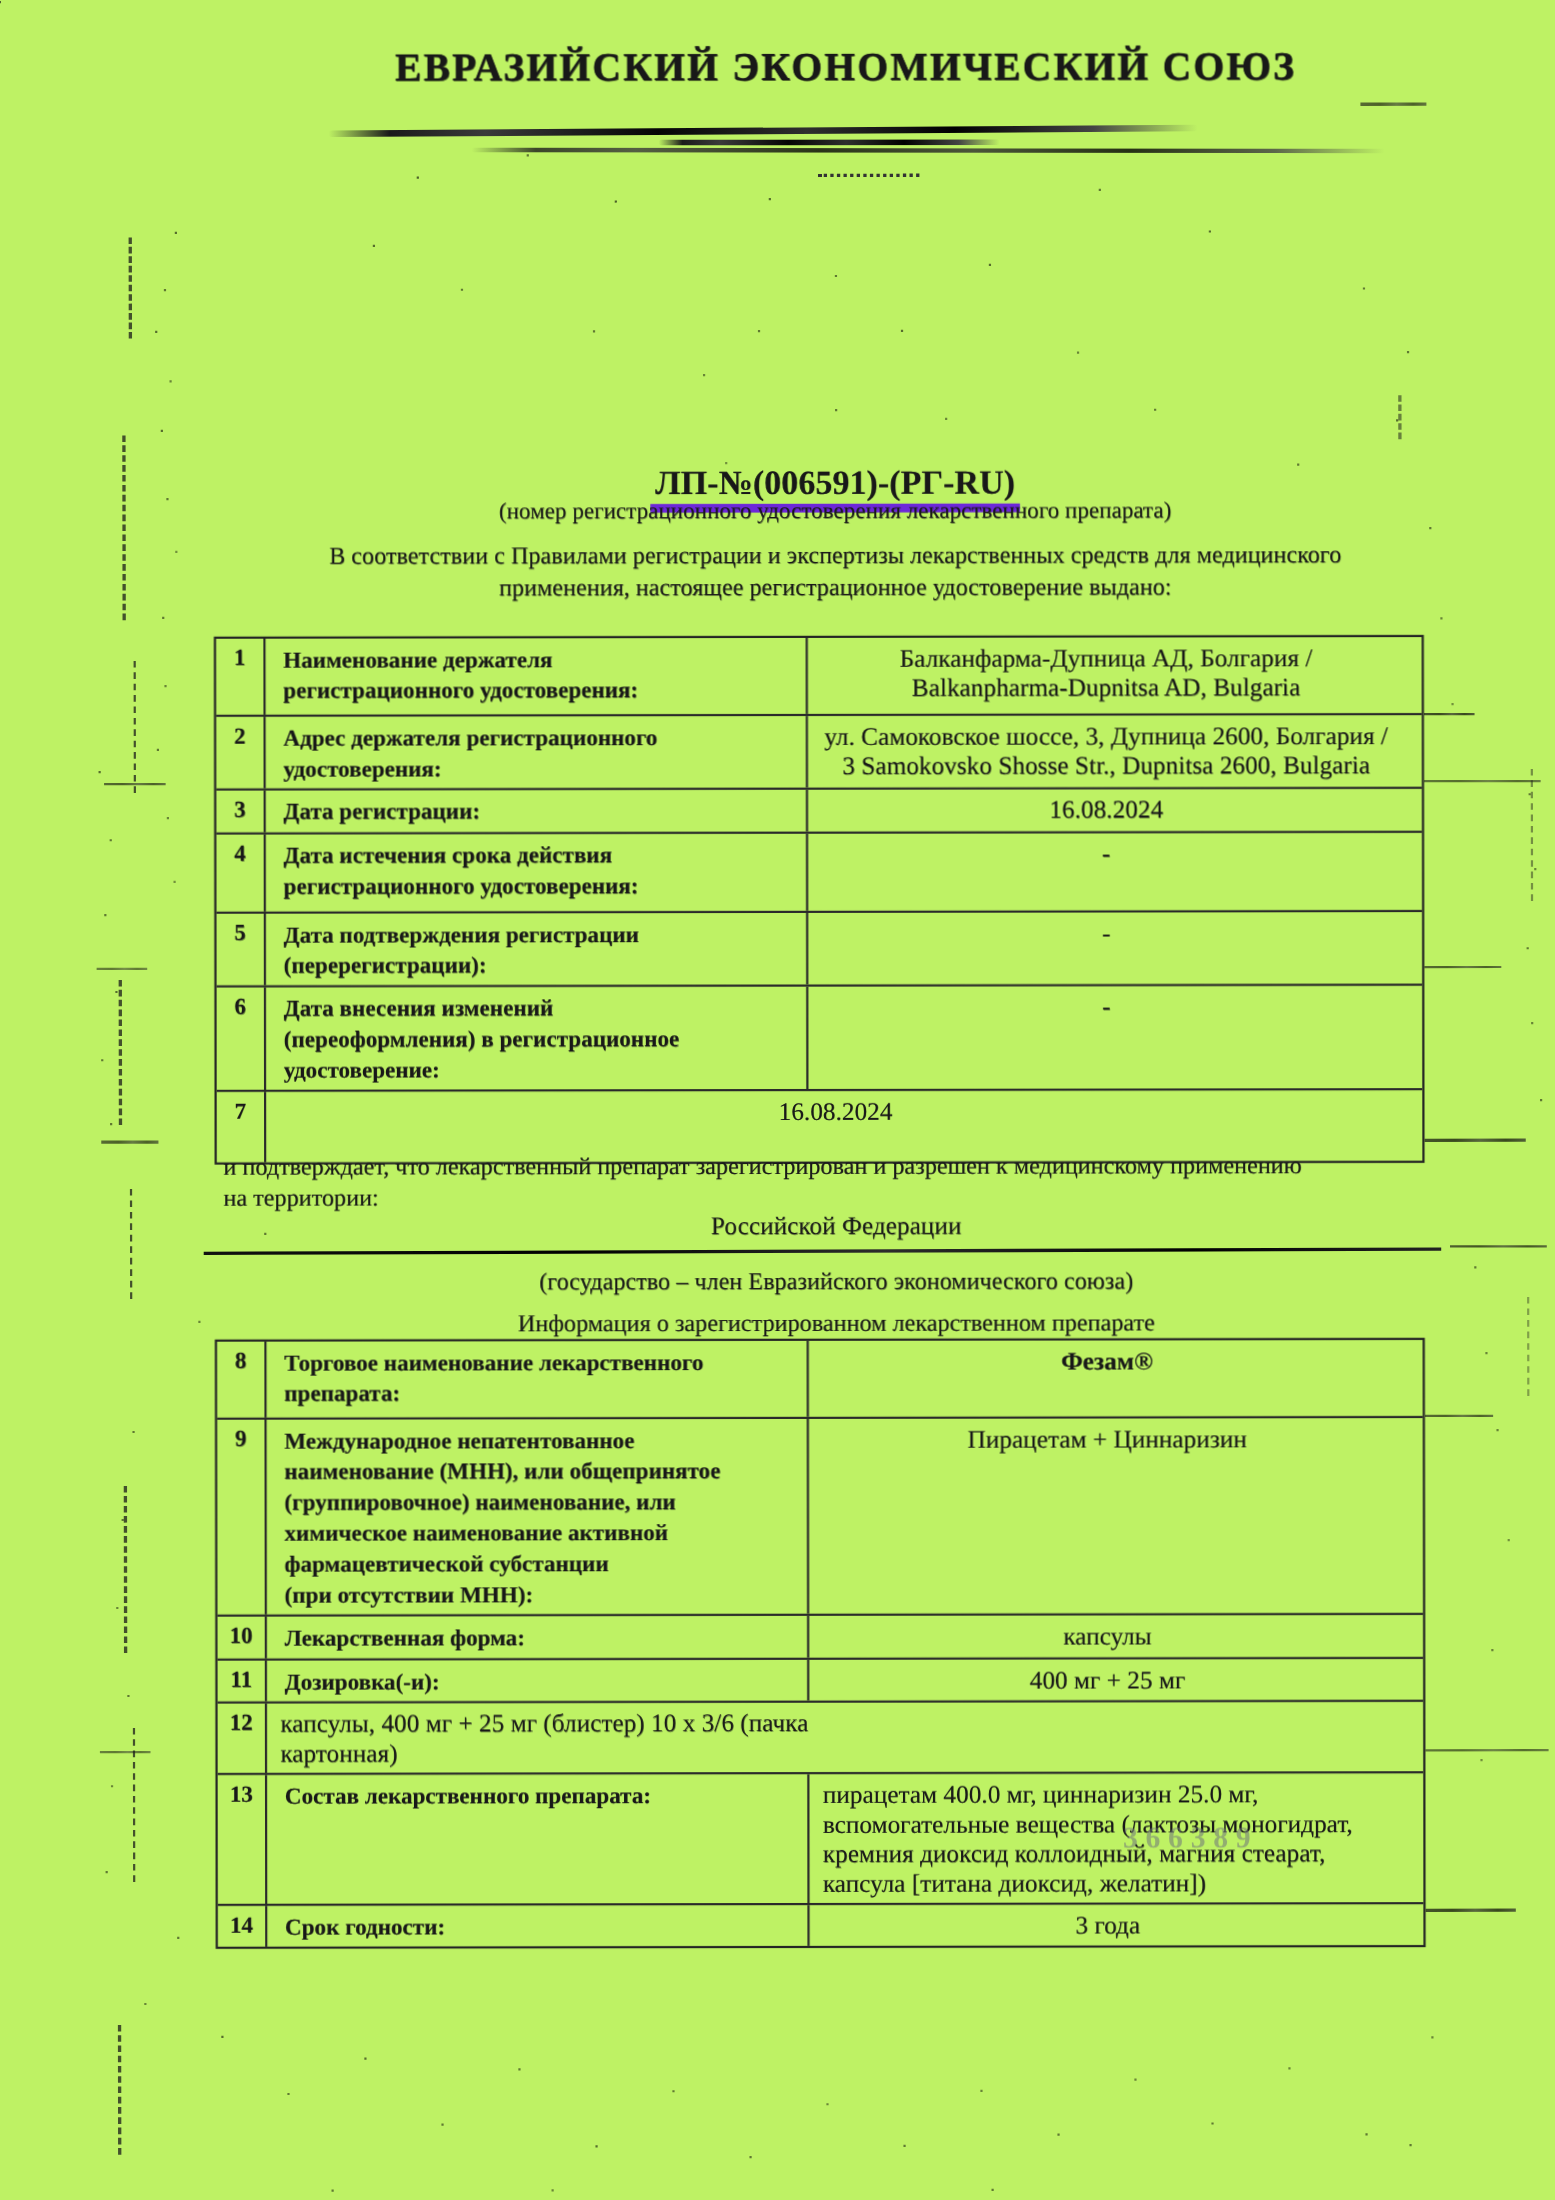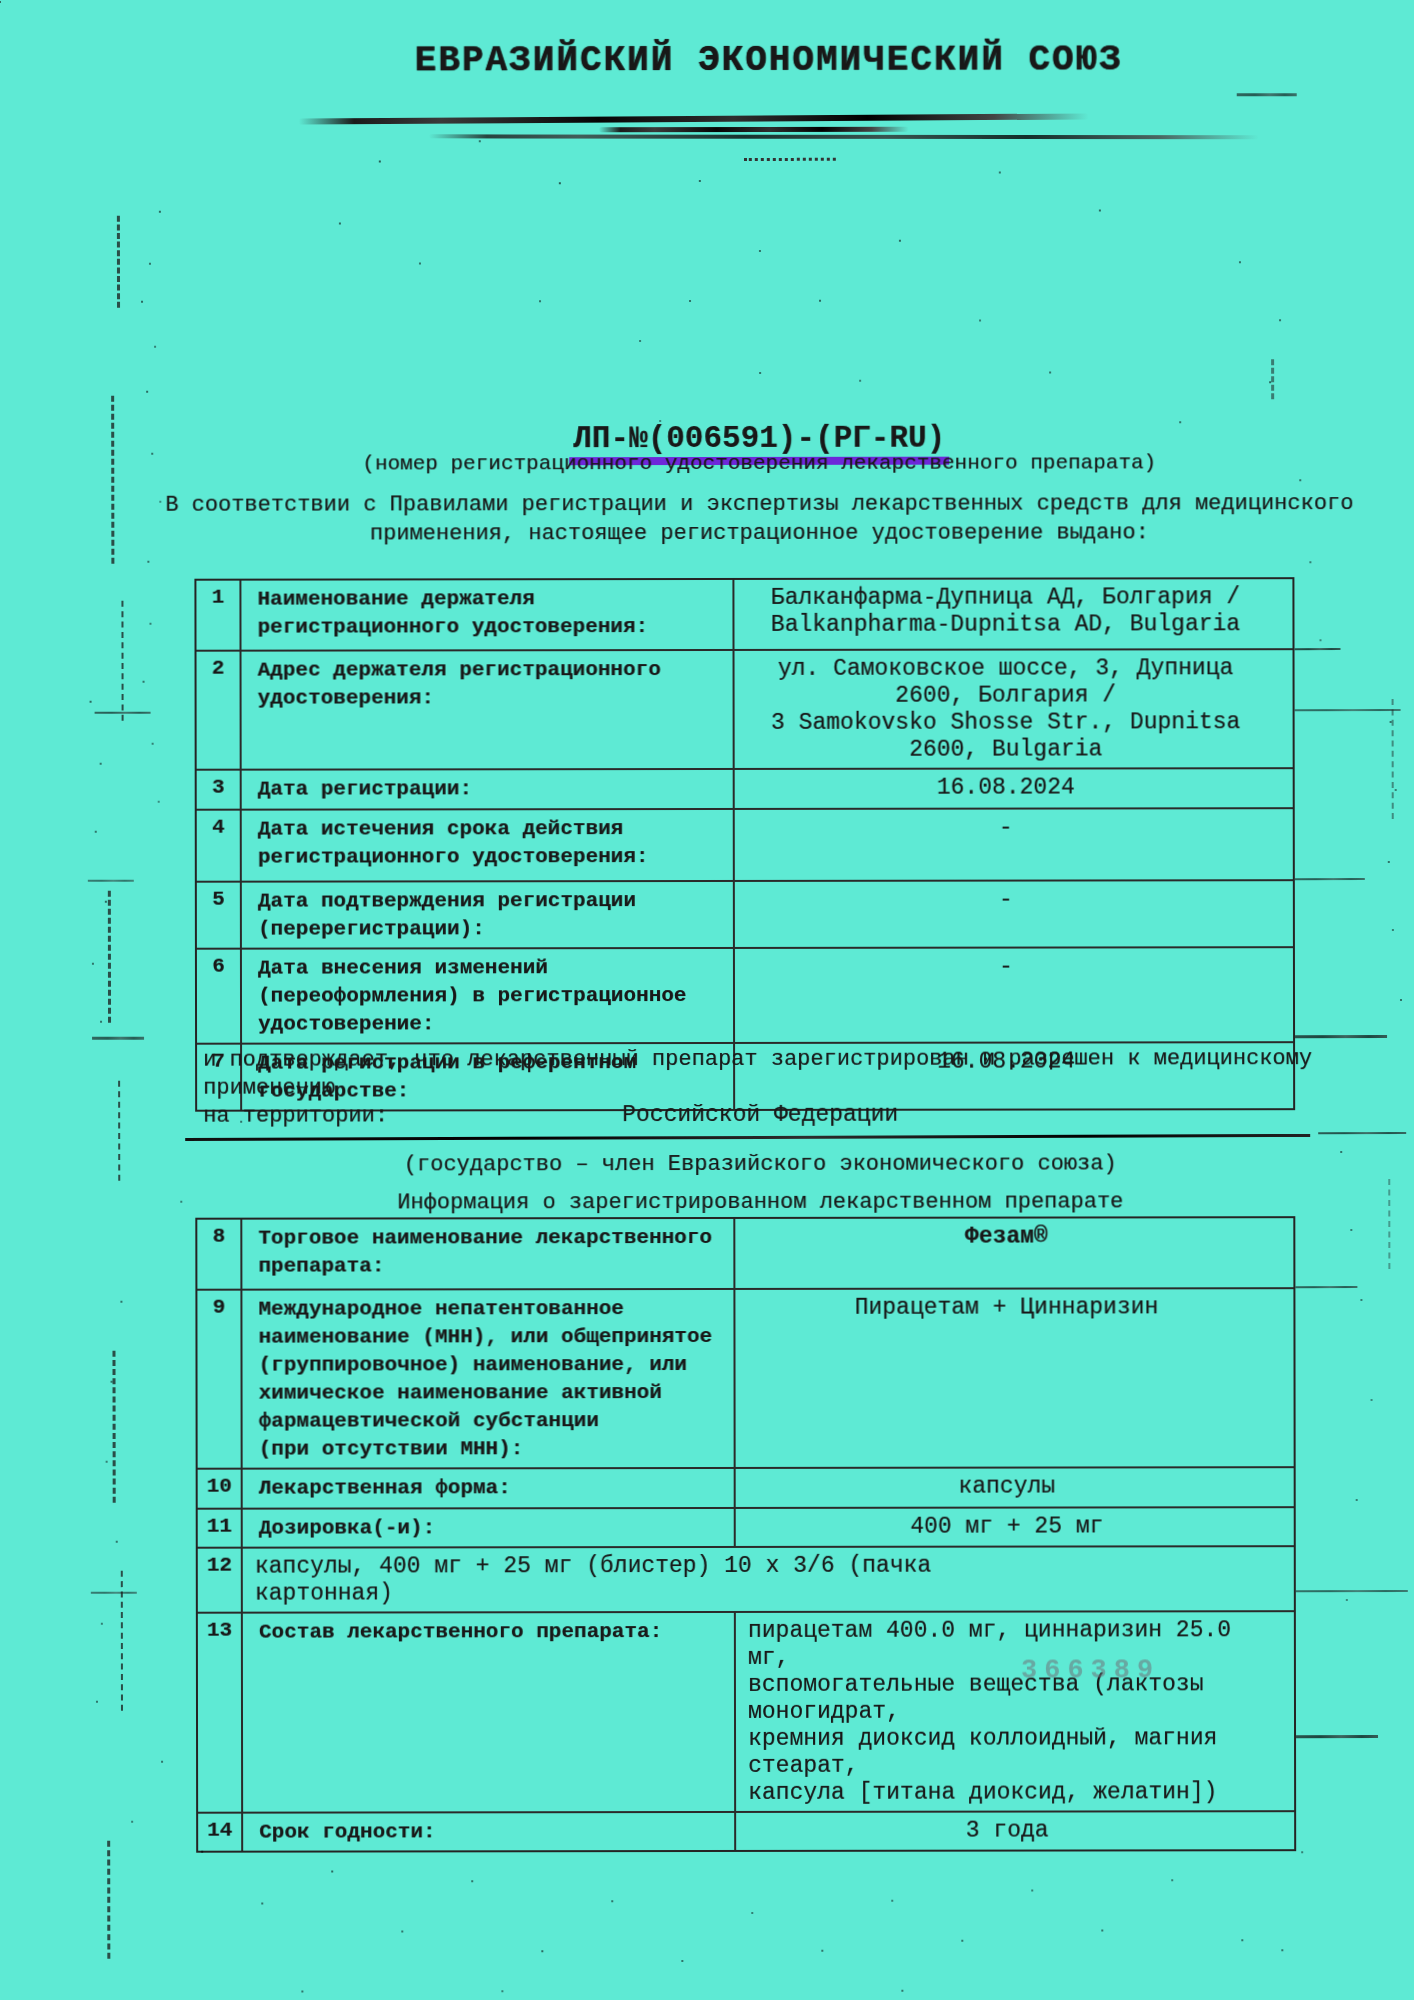--- a/index.html
+++ b/index.html
@@ -1,22 +1,22 @@
 <!DOCTYPE html>
 <html><head>
 <meta charset="utf-8">
 <style>
   html,body{margin:0;padding:0;background:#e8e8e6;}
   .page{
     position:relative;
     width:1414px;height:2000px;
     margin:0 auto;
-    background:#5eead4;
+    background:#bef264;
     overflow:hidden;
-    font-family:Liberation Mono, monospace;
+    font-family:Liberation Serif, serif;
     color:#181818;
   }
   .content{position:absolute;inset:0;transform:rotate(-0.08deg);}
   .txt{position:absolute;white-space:pre-line;}
   .distress{text-shadow:0.4px 0.4px 0 rgba(20,20,20,.45);filter:blur(.22px);}
 
   
   .union-header{
     left:130px;top:40px;width:1280px;
     text-align:center;font-weight:bold;font-size:36px;letter-spacing:2px;
@@ -135,22 +135,20 @@
         </div>
         <div class="t-row" style="min-height: 93px;">
           <div class="t-num">6</div>
           <div class="t-label">Дата внесения изменений
 (переоформления) в регистрационное
 удостоверение:</div>
           <div class="t-value">-</div>
         </div>
         <div class="t-row" style="min-height: 64px;">
           <div class="t-num">7</div>
-          <div class="t-label">Дата регистрации в референтном
-государстве:</div>
           <div class="t-value">16.08.2024</div>
         </div>
       </div>
 
     <div class="txt confirm distress">и подтверждает, что лекарственный препарат зарегистрирован и разрешен к медицинскому применению
 на территории:</div>
 
     <div class="txt territory distress">Российской Федерации</div>
     <div class="artifact hline" style="left:185px;top:1136px;width:1125px;height:3px;transform:rotate(-0.12deg);"></div>
     <div class="artifact hline" style="left:1318px;top:1133px;width:88px;height:2px;opacity:.65;"></div>

